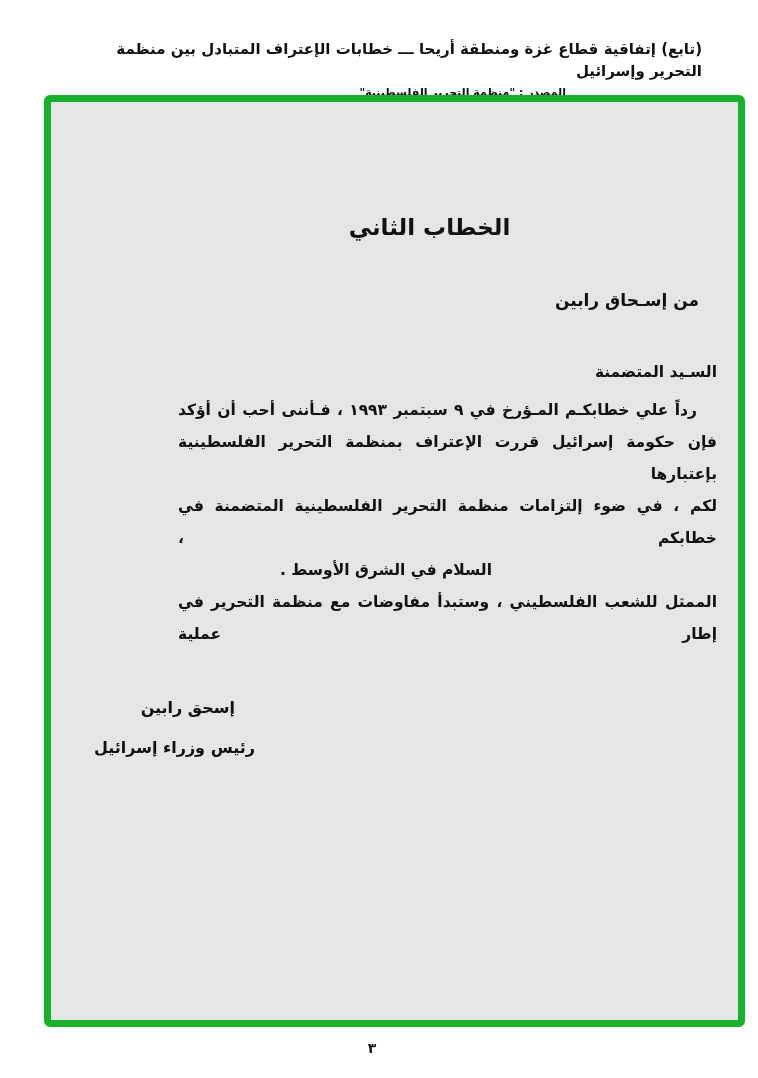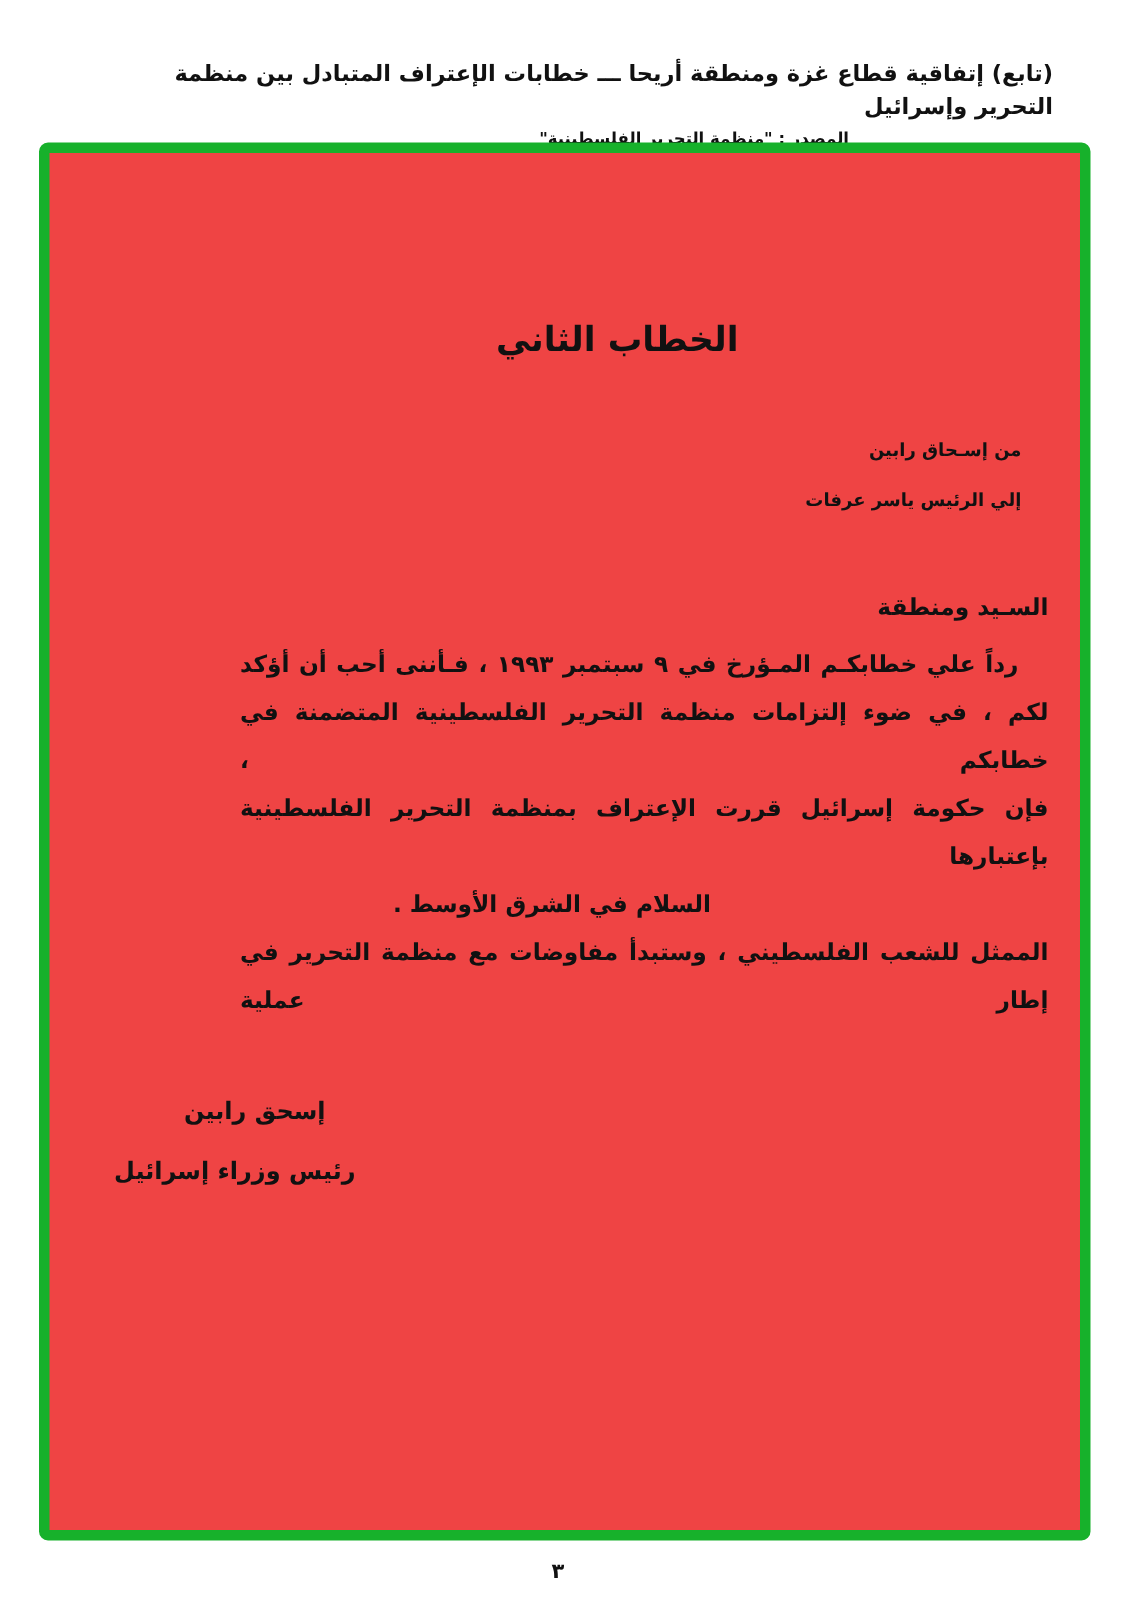--- a/index.html
+++ b/index.html
@@ -35,50 +35,50 @@
   .header-source {
     margin-top: 4px;
     text-align: right;
     padding-right: 192px;
     font-size: 11px;
     font-weight: bold;
   }
   
   .green-frame {
     position: absolute;
-    left: 26px;
+    left: 44px;
     top: 95px;
     width: 701px;
     height: 932px;
     box-sizing: border-box;
     border-style: solid;
     border-width: 7px;
     border-radius: 6px;
-    background: #ef4444;
+    background: #e5e5e5;
   }
   .frame-inner {
     position: relative;
     width: 100%;
     height: 100%;
     direction: rtl;
     box-sizing: border-box;
     padding: 0 21px 0 91px;
   }
   
   .letter-title {
     padding-top: 112px;
     text-align: center;
     font-size: 23px;
     font-weight: bold;
     letter-spacing: 0.5px;
   }
   .addr-block {
     margin-top: 44px;
     padding-right: 18px;
-    font-size: 12px;
+    font-size: 17px;
     font-weight: bold;
     line-height: 33px;
     text-align: right;
   }
   .salutation {
     margin-top: 46px;
     font-size: 15.5px;
     font-weight: bold;
     text-align: right;
   }
@@ -136,29 +136,28 @@
   <div class="header-source">المصدر :  "منظمة التحرير الفلسطينية"</div>
 </div>
 
 <div class="green-frame" id="greenFrame" style="border-color: rgb(23, 177, 43);">
   <div class="frame-inner">
 
     <div class="letter-title">الخطاب الثاني</div>
 
     <div class="addr-block">
       <div>من إسـحاق رابين</div>
-      <div>إلي الرئيس ياسر عرفات</div>
     </div>
 
-    <div class="salutation">السـيد ومنطقة</div>
+    <div class="salutation">السـيد المتضمنة</div>
 
     <div class="body-par">
       <div class="body-line just indent-first">رداً علي خطابكـم المـؤرخ في ٩ سبتمبر ١٩٩٣ ،  فـأننى أحب أن أؤكد</div>
+      <div class="body-line just">فإن حكومة إسرائيل قررت الإعتراف بمنظمة التحرير الفلسطينية بإعتبارها</div>
       <div class="body-line just">لكم ، في ضوء  إلتزامات منظمة التحرير الفلسطينية المتضمنة في خطابكم ،</div>
-      <div class="body-line just">فإن حكومة إسرائيل قررت الإعتراف بمنظمة التحرير الفلسطينية بإعتبارها</div>
       <div class="body-line last-line">السلام في الشرق الأوسط .</div>
       <div class="body-line just">الممثل للشعب الفلسطيني ،  وستبدأ مفاوضات مع منظمة التحرير في إطار عملية</div>
     </div>
 
     <div class="signature-block">
       <div class="sig-name">إسحق رابين</div>
       <div class="sig-title">رئيس وزراء إسرائيل</div>
     </div>
 
   </div>

